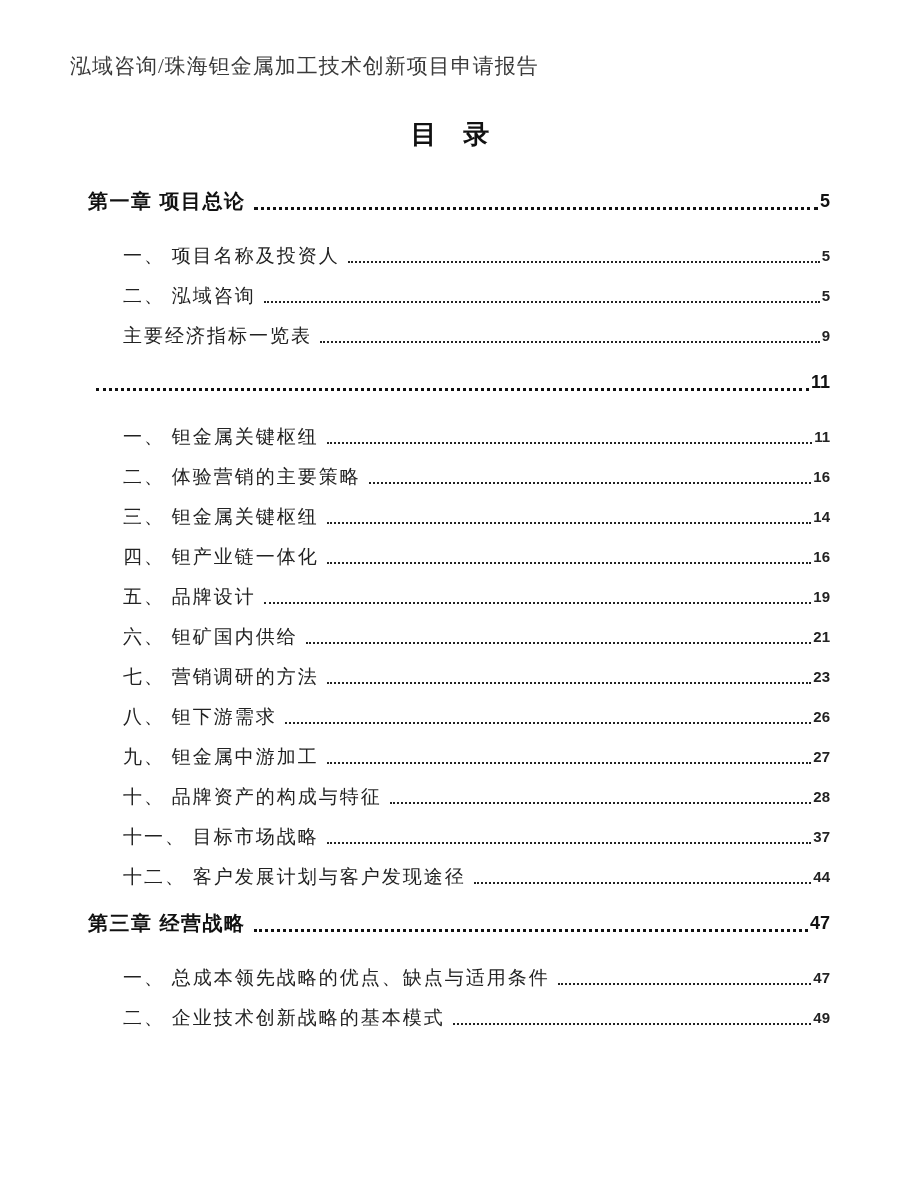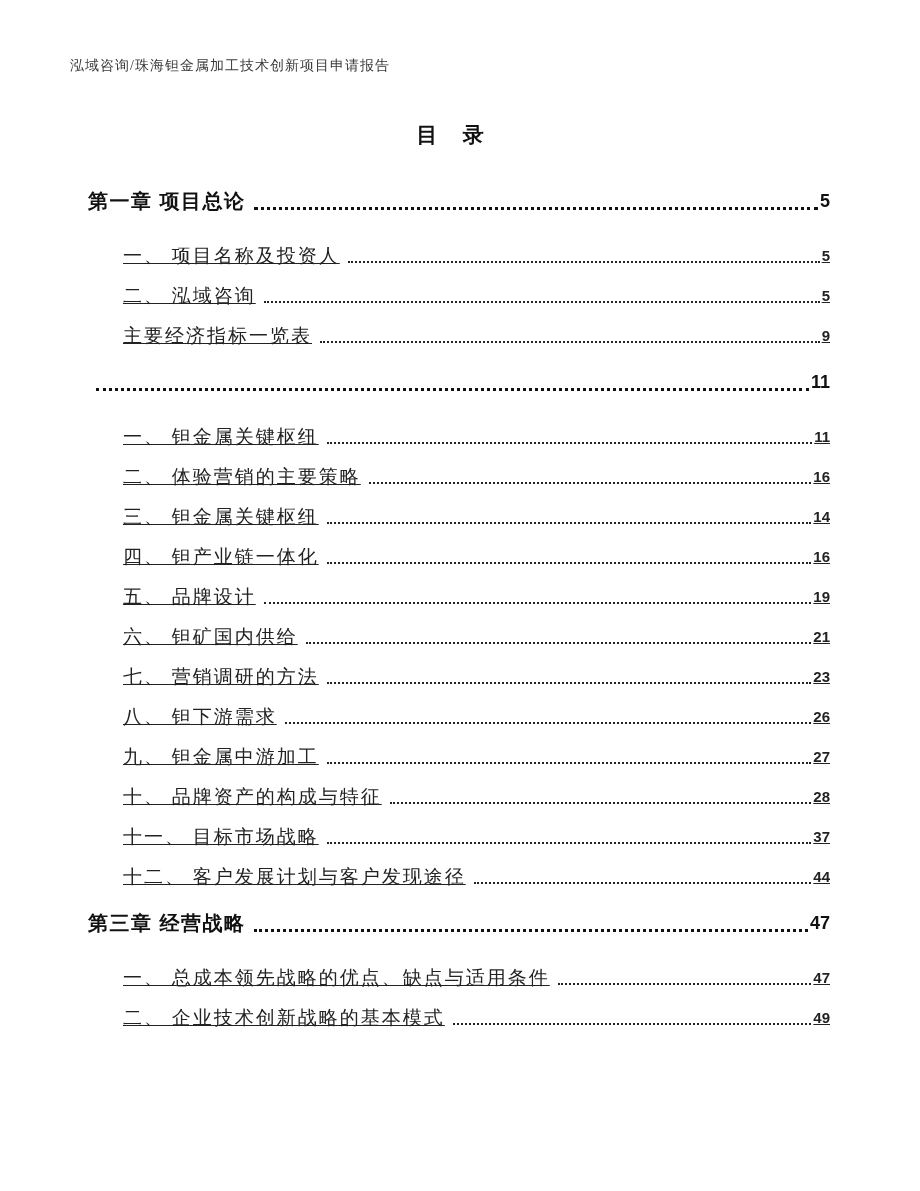--- a/index.html
+++ b/index.html
@@ -12,32 +12,32 @@
     width: 920px;
     height: 1191px;
     box-sizing: border-box;
     background: #ffffff;
     padding: 56px 90px 30px 70px;
     overflow: hidden;
     font-family: "Liberation Serif", serif;
     color: #1c1c1c;
   }
   .doc-header {
-    font-size: 14px;
+    font-size: 21px;
     line-height: 20px;
     color: #3a3a3a;
     letter-spacing: 1px;
     white-space: nowrap;
   }
   .doc-title {
     margin-top: 42px;
     height: 34px;
     line-height: 34px;
     text-align: center;
-    font-size: 21px;
+    font-size: 26px;
     font-weight: 700;
     letter-spacing: 10px;
     padding-left: 10px;
     color: #111111;
   }
   .toc-list {
     margin-top: 4px;
   }
   .toc-row {
     display: flex;
@@ -80,21 +80,20 @@
     font-size: 18px;
     font-weight: 700;
   }
   .toc-row.sub {
     margin-left: 53px;
     margin-bottom: 13px;
     font-size: 19px;
     line-height: 27px;
     letter-spacing: 2px;
     color: #222222;
-    text-decoration: underline;
   }
   .toc-row.sub .pagenum {
     font-size: 15px;
     font-weight: 600;
   }
 </style>
 </head>
 <body>
 
 <div class="page">

